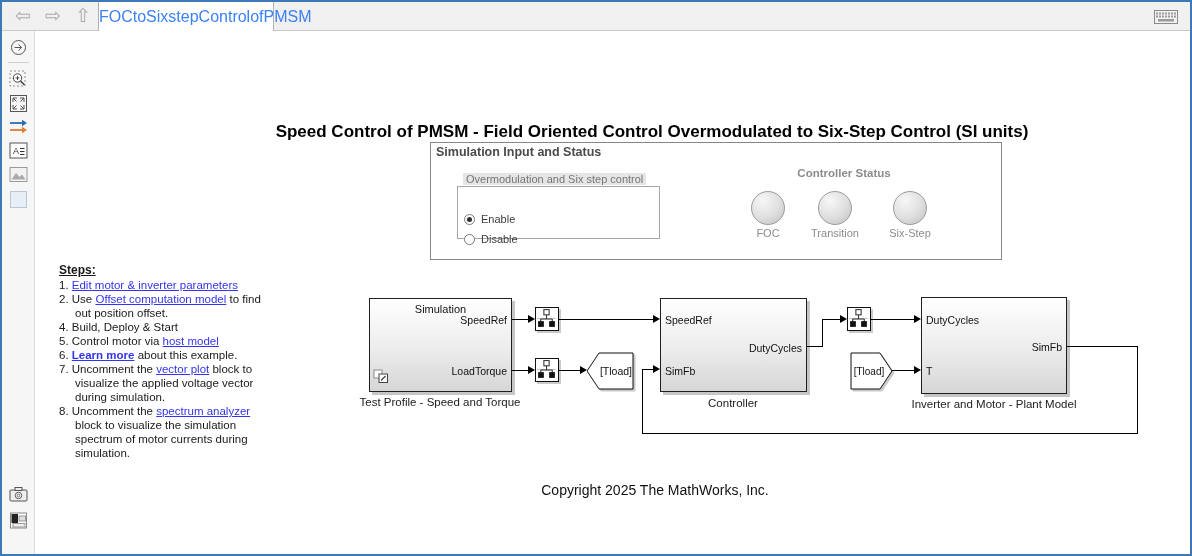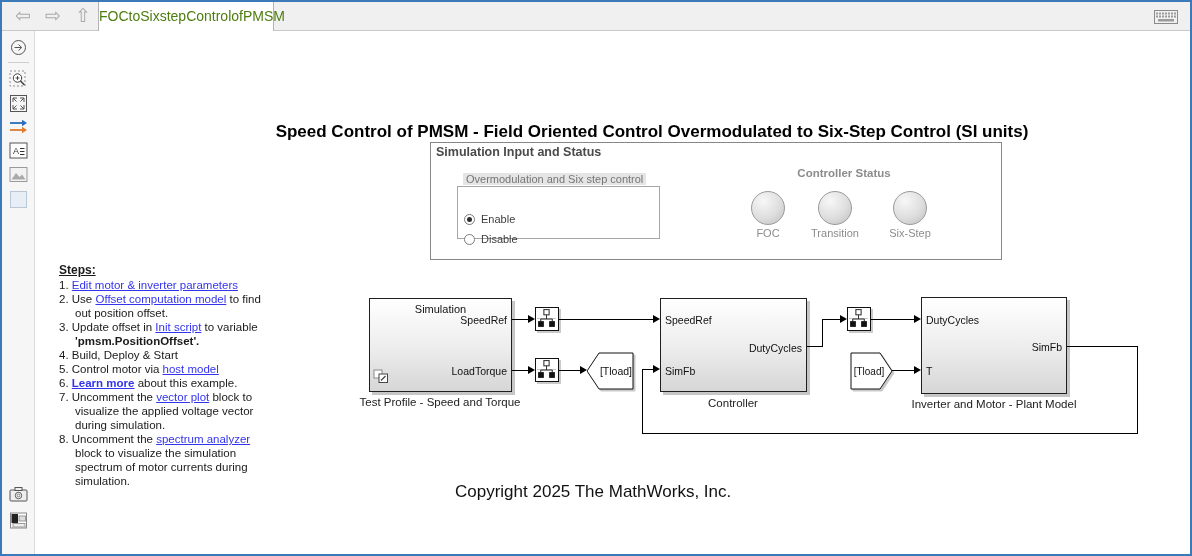--- a/index.html
+++ b/index.html
@@ -6,35 +6,35 @@
   *{box-sizing:border-box;}
   .screen{
     position:relative;width:1192px;height:556px;margin:0 auto;
     background:#ffffff;border:2px solid #3b79b8;
     font-family:"Liberation Sans", sans-serif;color:#1a1a1a;overflow:hidden;
   }
   
   .toolbar{position:absolute;left:0;top:0;width:100%;height:29px;background:#f0f0f0;border-bottom:1px solid #c9c9c9;}
   .navbtn{position:absolute;top:1px;width:26px;height:26px;text-align:center;line-height:26px;font-size:19px;color:#a9a9a9;cursor:default;}
   .tab{position:absolute;left:96px;top:0;width:176px;height:29px;background:#fff;border-left:1px solid #b3b3b3;border-right:1px solid #b3b3b3;
-       text-align:center;line-height:29px;font-size:14px;color:#4d7c0f;z-index:3;}
+       text-align:center;line-height:29px;font-size:16px;color:#3b82f6;z-index:3;}
   .kbd-ico{position:absolute;right:12px;top:8px;}
   
   .palette{position:absolute;left:0;top:29px;width:33px;height:523px;background:#f6f6f6;border-right:1px solid #dcdcdc;z-index:2;}
   .pal-ico{position:absolute;left:7px;width:19px;height:19px;}
   .pal-div{position:absolute;left:6px;width:21px;border-top:1px solid #cfcfcf;}
   
   .model-title{position:absolute;left:238px;top:92px;width:824px;text-align:center;font-size:17px;font-weight:bold;color:#000;margin-top:28px;}
   .hw{position:absolute;left:57px;top:164px;width:270px;font-size:11.5px;line-height:14px;}
   .hw .hd,.steps .hd{font-weight:bold;text-decoration:underline;font-size:12px;margin-bottom:1px;}
   .steps{position:absolute;left:57px;top:261px;width:268px;font-size:11.5px;line-height:14px;}
   .step{padding-left:16px;text-indent:-16px;}
   .lnk{color:#3434ee;text-decoration:underline;cursor:pointer;}
   .b{font-weight:bold;}
-  .copyright{position:absolute;left:453px;top:480px;width:400px;font-size:17px;color:#111;}
+  .copyright{position:absolute;left:453px;top:480px;width:400px;text-align:center;font-size:14px;color:#111;}
   
   .panel{position:absolute;left:428px;top:140px;width:572px;height:118px;border:1px solid #878787;}
   .panel-title{position:absolute;left:434px;top:143px;font-size:12.5px;font-weight:bold;color:#4a4a4a;}
   .groupbox{position:absolute;left:455px;top:184px;width:203px;height:53px;border:1px solid #a6a6a6;}
   .group-label{position:absolute;left:461px;top:171px;font-size:11px;color:#757575;background:#e5e5e5;padding:0 3px;}
   .radio-row{position:absolute;height:14px;margin-top:10px;}
   .radio{display:inline-block;width:11px;height:11px;border:1px solid #7a7a7a;border-radius:50%;background:#fff;vertical-align:-2px;position:relative;}
   .radio.sel::after{content:"";position:absolute;left:2px;top:2px;width:5px;height:5px;border-radius:50%;background:#2e2e2e;}
   .radio-label{font-size:11px;color:#3d3d3d;margin-left:6px;}
   .status-title{position:absolute;left:742px;top:165px;width:200px;text-align:center;font-size:11.5px;font-weight:bold;color:#8c8c8c;}
@@ -164,21 +164,20 @@
   </div>
 
   <div class="model-title">Speed Control of PMSM - Field Oriented Control Overmodulated to Six-Step Control (SI units)</div>
 
 
   <div class="steps">
     <div class="hd">Steps:</div>
     <div>
         <div class="step"><span>1. </span><span class="lnk">Edit motor &amp; inverter parameters</span></div>
         <div class="step"><span>2. </span><span>Use </span><span class="lnk">Offset computation model</span><span> to find</span><br><span>out position offset.</span></div>
-        <div class="step"><span>3. </span><span>Update offset in </span><span class="lnk">Init script</span><span> to variable</span><br><span class="b">'pmsm.PositionOffset'.</span></div>
         <div class="step"><span>4. </span><span>Build, Deploy &amp; Start</span></div>
         <div class="step"><span>5. </span><span>Control motor via </span><span class="lnk">host model</span></div>
         <div class="step"><span>6. </span><span class="lnk b">Learn more</span><span> about this example.</span></div>
         <div class="step"><span>7. </span><span>Uncomment the </span><span class="lnk">vector plot</span><span> block to</span><br><span>visualize the applied voltage vector</span><br><span>during simulation.</span></div>
         <div class="step"><span>8. </span><span>Uncomment the </span><span class="lnk">spectrum analyzer</span><br><span>block to visualize the simulation</span><br><span>spectrum of motor currents during</span><br><span>simulation.</span></div>
       </div>
   </div>
 
   <div class="panel"></div>
   <div class="panel-title">Simulation Input and Status</div>

